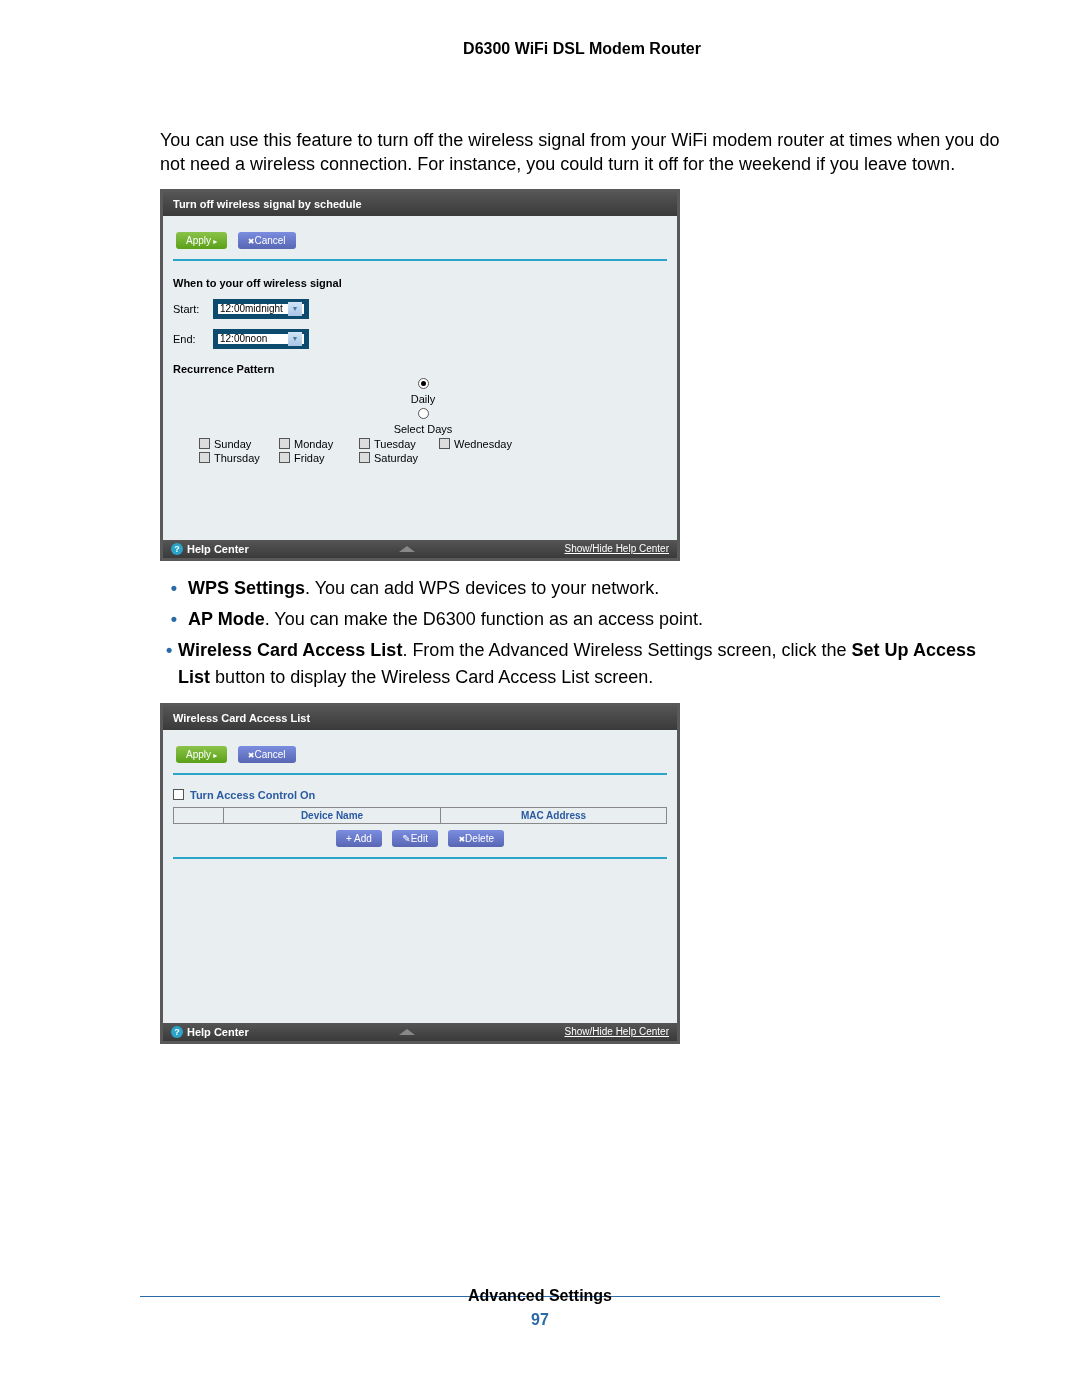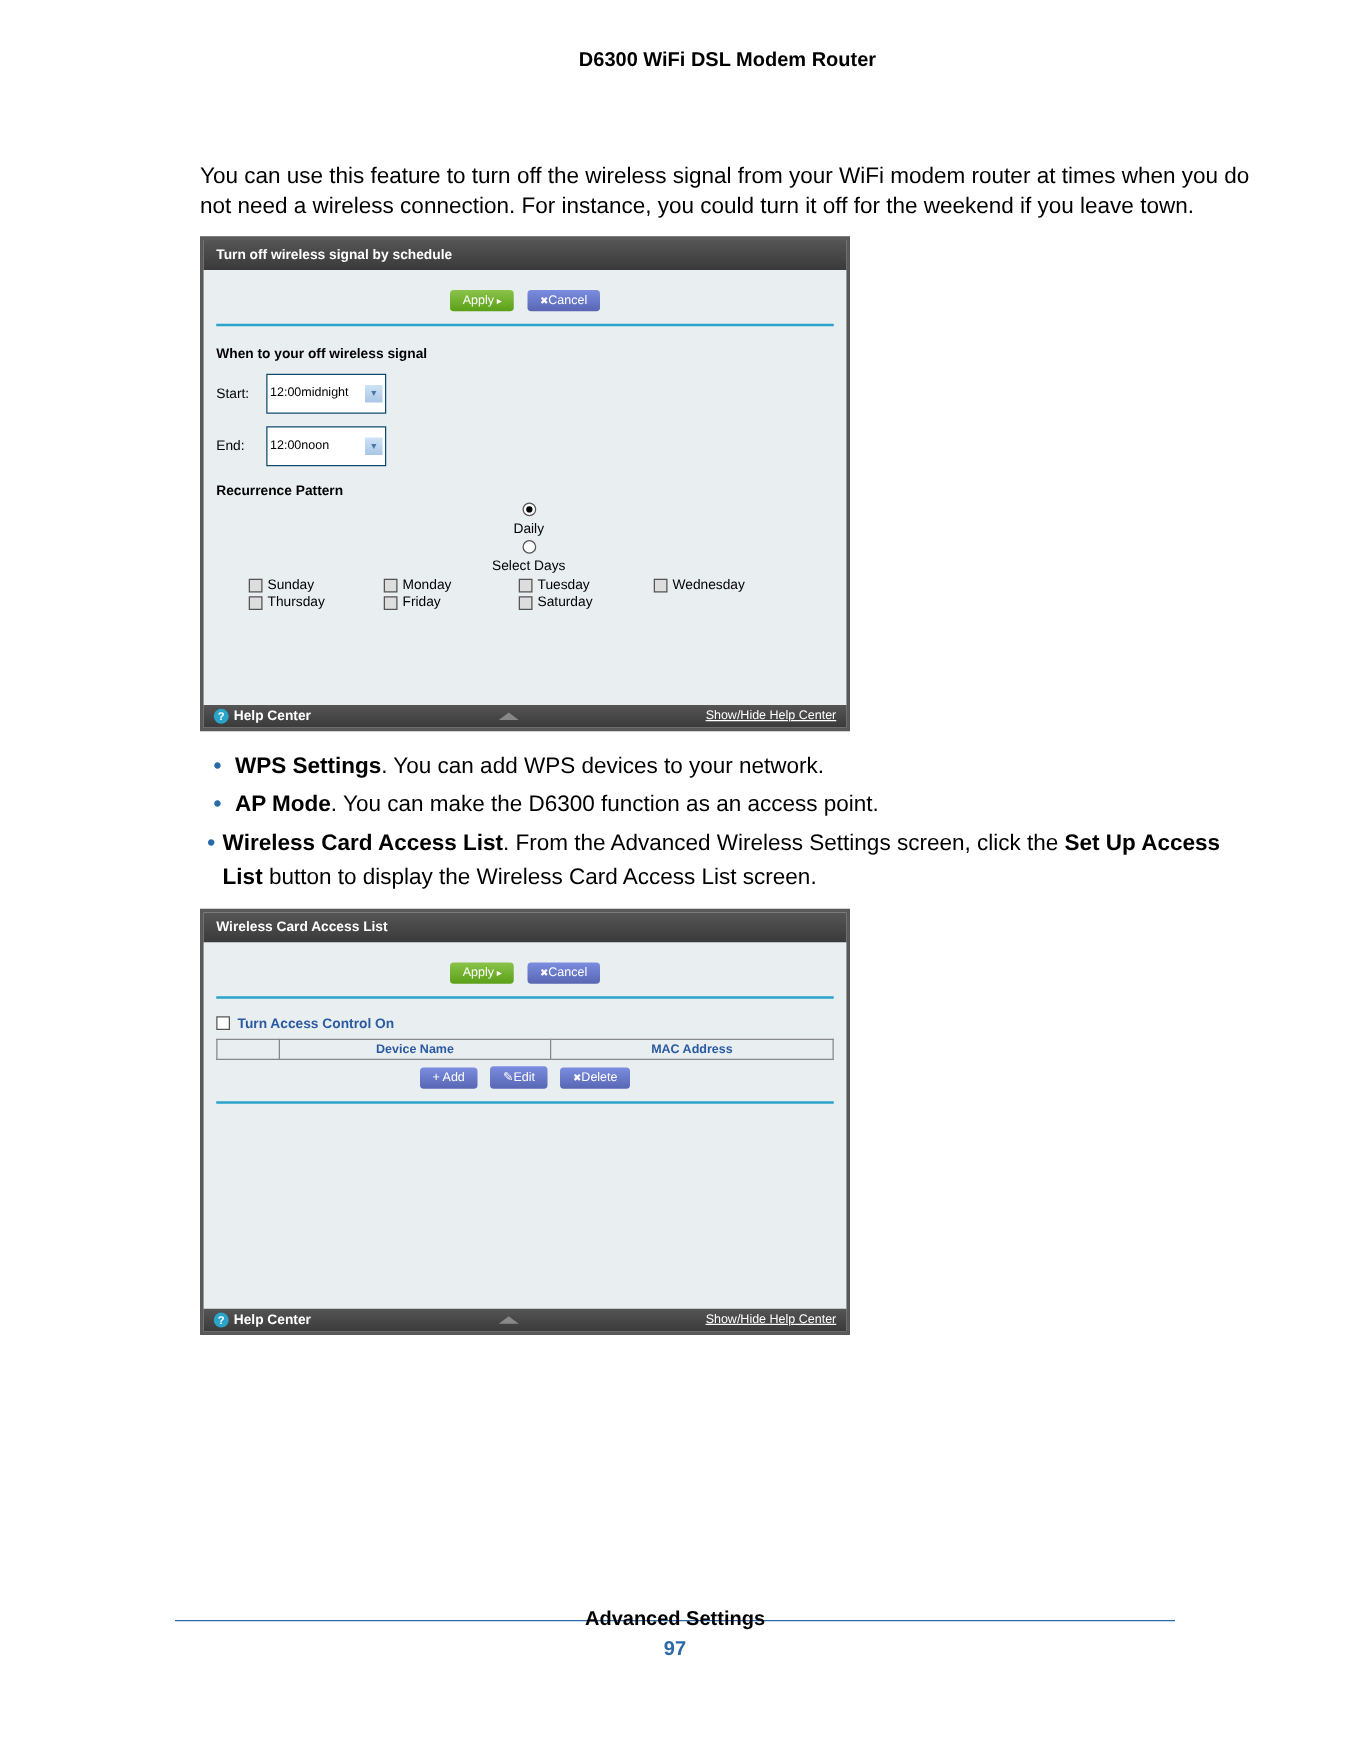--- a/index.html
+++ b/index.html
@@ -37,21 +37,20 @@
     color: #fff;
     font-size: 11px;
     font-weight: bold;
     padding: 6px 10px;
   }
   .ss-body {
     padding: 8px 10px 4px 10px;
     background: #e9eef1;
   }
   .btn-row {
-    text-align: center;
     padding: 6px 0 10px 0;
     border-bottom: 2px solid #2aa4c9;
   }
   .btn {
     display: inline-block;
     font-size: 10px;
     color: #fff;
     padding: 3px 10px;
     border-radius: 3px;
     margin: 0 3px;
@@ -76,22 +75,22 @@
     font-size: 11px;
     margin: 10px 0;
     display: flex;
     align-items: center;
   }
   .form-row label { width: 40px; }
   .select-box {
     display: inline-flex;
     align-items: center;
     width: 96px;
-    height: 32px;
-    border: 1px solid #0c4a6e;
+    height: 20px;
+    border: 5px solid #0c4a6e;
     background: #fff;
     font-size: 10px;
     padding: 0 2px;
     justify-content: space-between;
   }
   .select-arrow {
     width: 14px;
     height: 14px;
     background: linear-gradient(#cfe3f5,#a9c6e6);
     text-align: center;
@@ -105,21 +104,21 @@
   .radio, .check {
     width: 11px; height: 11px; border: 1px solid #555; background:#fff; display:inline-block;
   }
   .radio { border-radius: 50%; position:relative;}
   .radio.checked::after { content:""; position:absolute; width:5px;height:5px;background:#000;border-radius:50%;top:2px;left:2px;}
   .days-grid {
     margin-left: 26px;
     font-size: 11px;
   }
   .days-row { display:flex; gap: 0; margin: 2px 0;}
-  .day-cell { display:flex; align-items:flex-end; gap:4px; width: 108px;}
+  .day-cell { display:flex; align-items:flex-start; gap:4px; width: 80px;}
   .day-cell .check { background:#ddd; }
   .ss-spacer { height: 70px; }
   .ss-footer {
     background: linear-gradient(#555,#3a3a3a);
     color: #fff;
     font-size: 11px;
     padding: 3px 8px;
     display: flex;
     justify-content: space-between;
     align-items: center;

